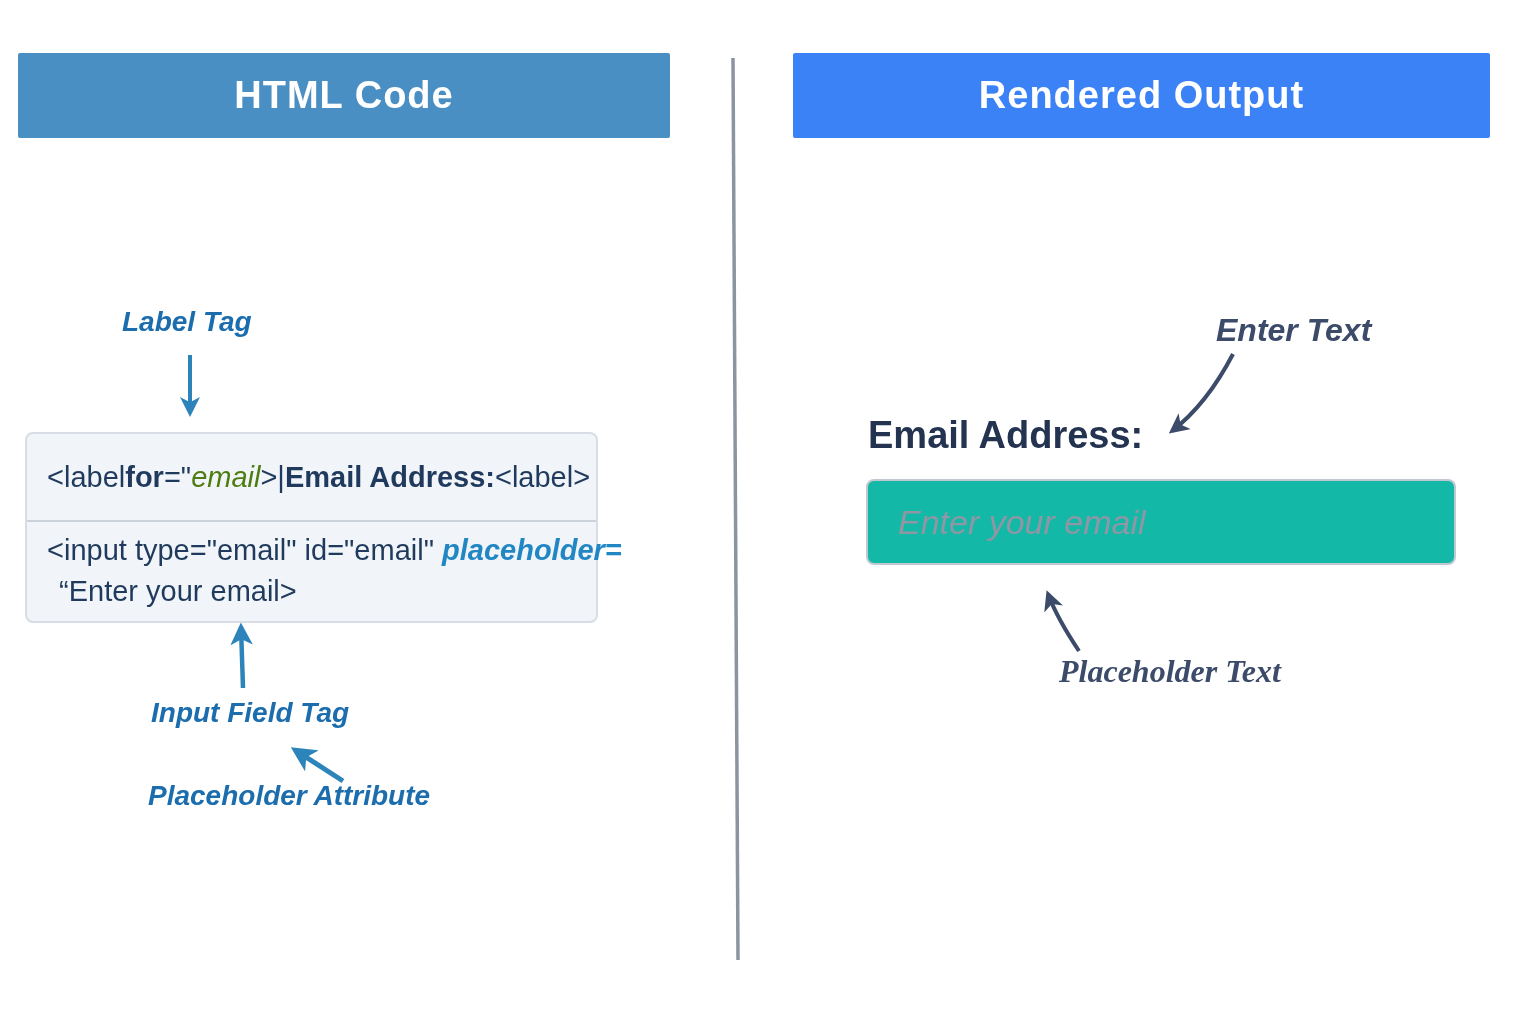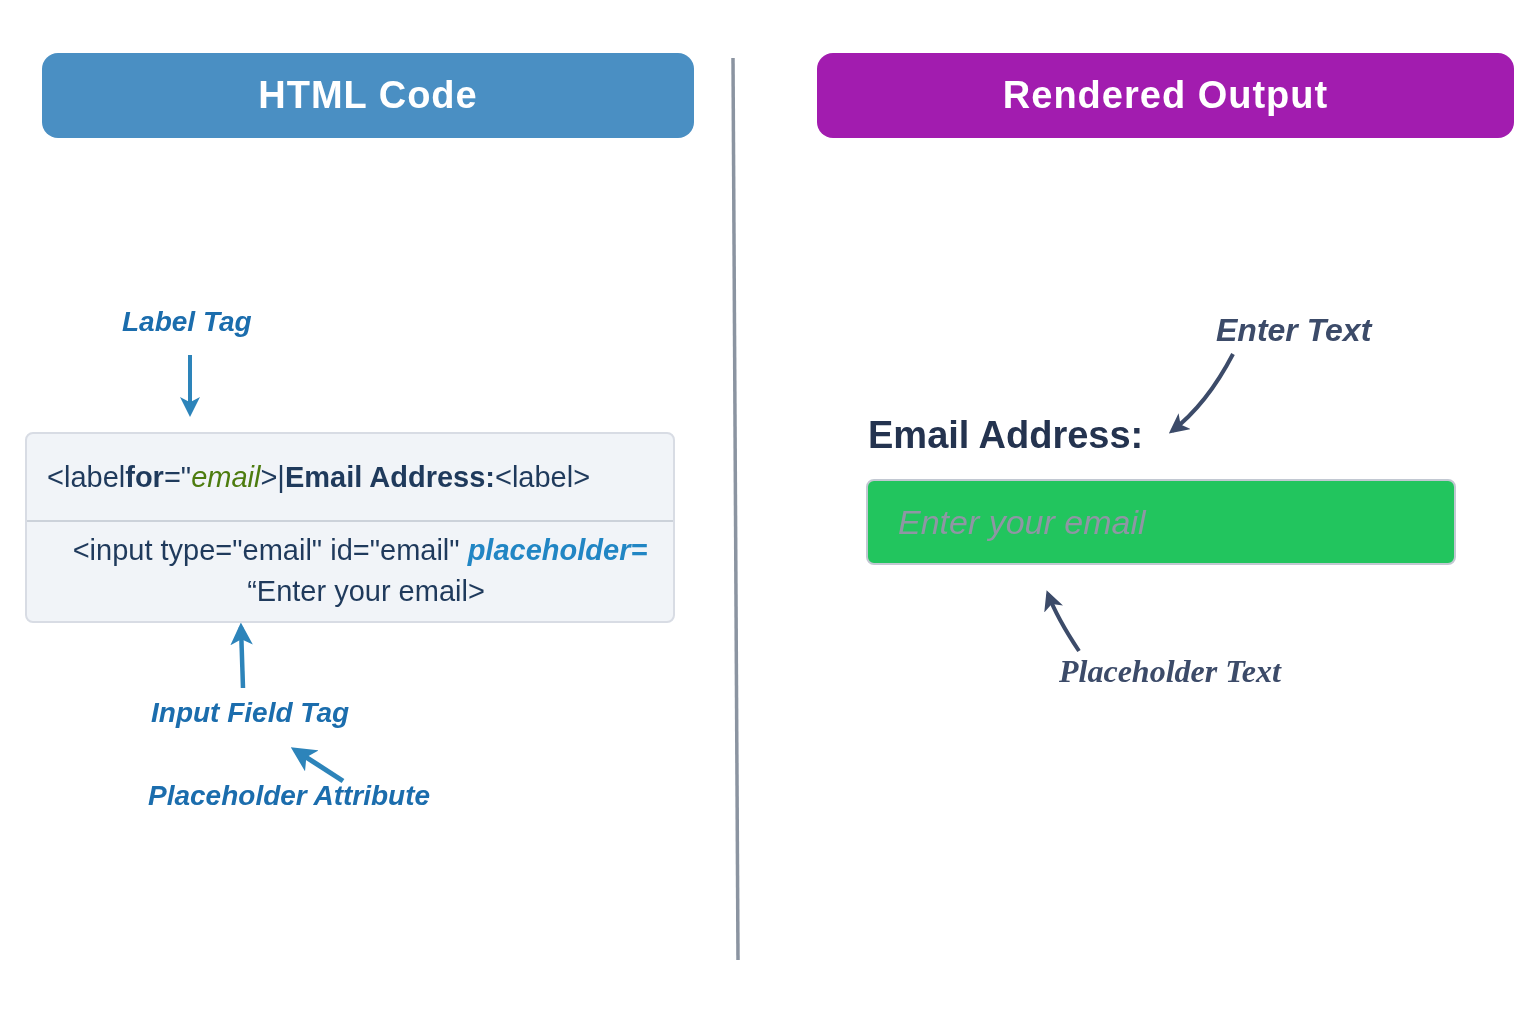--- a/index.html
+++ b/index.html
@@ -3,67 +3,67 @@
 <meta charset="utf-8">
 <style>
   html,body { margin:0; padding:0; background:#ffffff; }
   .page {
     position:relative; width:1536px; height:1024px; background:#ffffff;
     font-family:"Liberation Sans", sans-serif; overflow:hidden;
   }
 
   
   .col-header {
-    position:absolute; top:53px; height:85px; border-radius:16px;
+    position:absolute; top:53px; height:85px; border-radius:2px;
     display:flex; align-items:center; justify-content:center;
-    color:#ffffff; font-weight:bold; font-size:38px; letter-spacing:1px;margin-left:24px;
+    color:#ffffff; font-weight:bold; font-size:38px; letter-spacing:1px;
   }
   .header-blue  { left:18px;  width:652px; background:#4a8fc3; }
-  .header-green { left:793px; width:697px; background:#a21caf; }
+  .header-green { left:793px; width:697px; background:#3b82f6; }
 
   
   .annot-blue {
     position:absolute; color:#1b6dad; font-weight:bold; font-style:italic;
     font-size:28px; white-space:nowrap;
   }
   .annot-navy {
     position:absolute; color:#3c4b69; font-weight:bold; font-style:italic;
     font-size:32px; white-space:nowrap;
   }
   .pos-label-tag             { left:122px;  top:306px; }
   .pos-input-field-tag       { left:151px;  top:697px; }
   .pos-placeholder-attribute { left:148px;  top:780px; }
   .pos-label-text            { left:1216px; top:312px; }
   .pos-placeholder-text      { left:1059px; top:653px;font-family:Liberation Serif, serif; }
 
   
   .code-box {
-    position:absolute; left:25px; top:432px; width:650px; height:191px;
+    position:absolute; left:25px; top:432px; width:573px; height:191px;
     background:#f1f4f8; border:2px solid #d8dce4; border-radius:8px;
-    box-sizing:border-box; font-size:29px; color:#1f3a5c; white-space:nowrap;text-align:center;
+    box-sizing:border-box; font-size:29px; color:#1f3a5c; white-space:nowrap;
   }
   .code-line-1 {
     height:86px; border-bottom:2px solid #ccd2da;
     display:flex; align-items:center; padding-left:20px;
   }
   .code-lines-23 { padding:8px 0 0 20px; line-height:41px; }
   .code-line-3 { padding-left:12px; }
   .tok-bold  { font-weight:bold; }
   .tok-green { color:#4d7c0f;font-style:italic; }
   .tok-blue  { color:#2186c4; font-weight:bold; font-style:italic; }
 
   
   .email-label {
     position:absolute; left:868px; top:414px;
     font-size:38px; font-weight:bold; color:#24334f; white-space:nowrap;
   }
   .email-input {
     position:absolute; left:866px; top:479px; width:590px; height:86px;
     box-sizing:border-box; border:2px solid #c2c8d2; border-radius:8px;
-    background:#22c55e; padding:0 20px 0 30px;
+    background:#14b8a6; padding:0 20px 0 30px;
     font-family:"Liberation Sans", sans-serif;
     font-size:34px; font-style:italic; color:#444a55; outline:none;
   }
   .email-input::placeholder { color:#8f96a4; opacity:1; }
 
   
   .overlay {
     position:absolute; left:0; top:0; width:1536px; height:1024px;
     pointer-events:none;
   }

